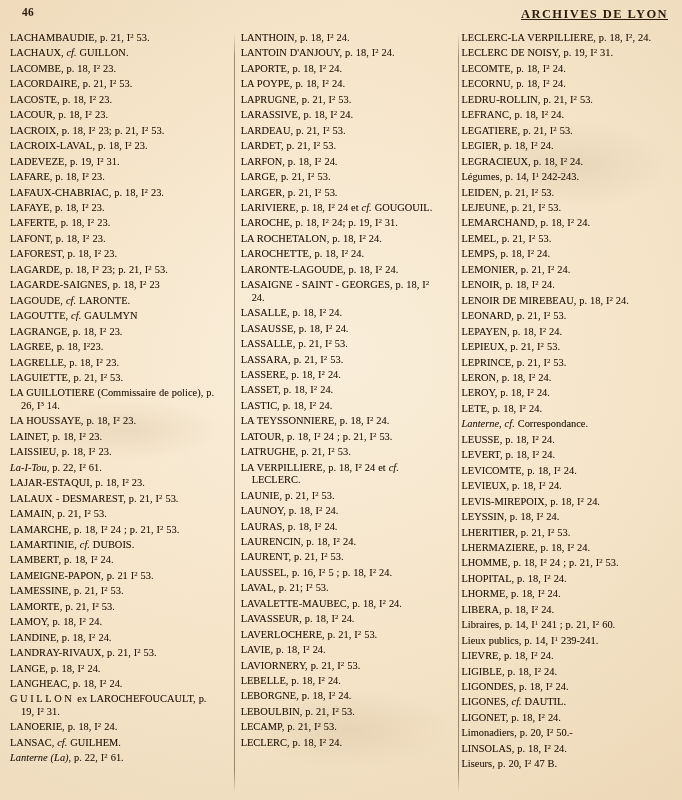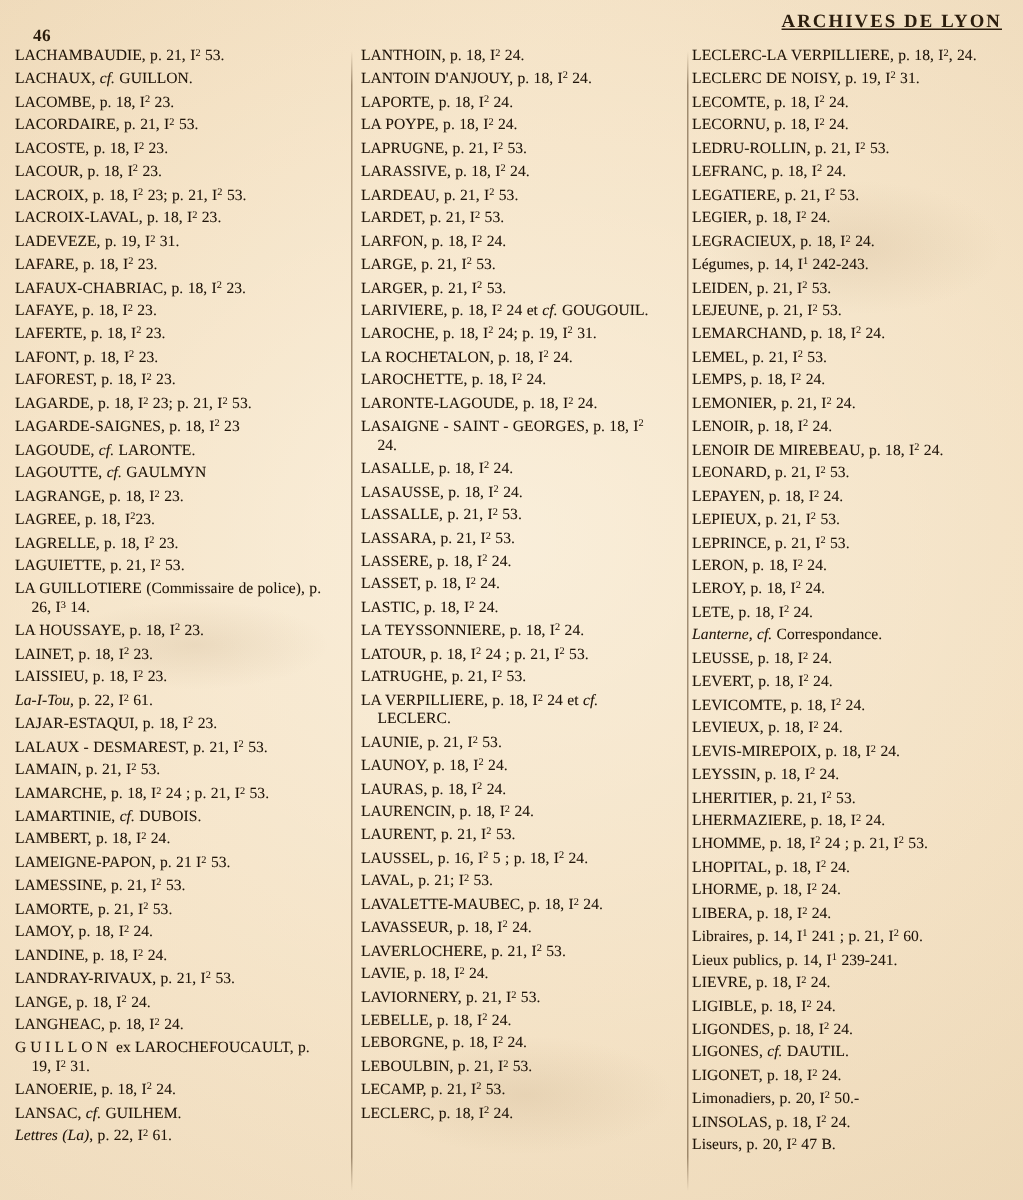--- a/index.html
+++ b/index.html
@@ -40,21 +40,21 @@
   
   .header {
     position: relative;
     height: 26px;
     padding: 7px 14px 0 14px;
     box-sizing: border-box;
   }
   .folio {
     position: absolute;
     left: 22px;
-    top: 18px;
+    top: 6px;
     font-size: 11.5px;
     font-weight: bold;
     letter-spacing: 0.3px;
     color: #2a1c0c;
   }
   .running-title {
     text-align: right;
     font-size: 12.5px;
     font-weight: bold;
     letter-spacing: 1.4px;
@@ -168,21 +168,21 @@
         <p class="entry">LAMESSINE, p. 21, I<sup>2</sup> 53.</p>
         <p class="entry">LAMORTE, p. 21, I<sup>2</sup> 53.</p>
         <p class="entry">LAMOY, p. 18, I<sup>2</sup> 24.</p>
         <p class="entry">LANDINE, p. 18, I<sup>2</sup> 24.</p>
         <p class="entry">LANDRAY-RIVAUX, p. 21, I<sup>2</sup> 53.</p>
         <p class="entry">LANGE, p. 18, I<sup>2</sup> 24.</p>
         <p class="entry">LANGHEAC, p. 18, I<sup>2</sup> 24.</p>
         <p class="entry"><span class="sp">GUILLON</span> ex LAROCHEFOUCAULT, p. 19, I<sup>2</sup> 31.</p>
         <p class="entry">LANOERIE, p. 18, I<sup>2</sup> 24.</p>
         <p class="entry">LANSAC, <i>cf.</i> GUILHEM.</p>
-        <p class="entry"><i>Lettres (La)</i>, p. 22, I<sup>2</sup> 61.</p>
+        <p class="entry"><i>Lanterne (La)</i>, p. 22, I<sup>2</sup> 61.</p>
       </div>
     <div class="col col-2">
         <p class="entry">LANTHOIN, p. 18, I<sup>2</sup> 24.</p>
         <p class="entry">LANTOIN D'ANJOUY, p. 18, I<sup>2</sup> 24.</p>
         <p class="entry">LAPORTE, p. 18, I<sup>2</sup> 24.</p>
         <p class="entry">LA POYPE, p. 18, I<sup>2</sup> 24.</p>
         <p class="entry">LAPRUGNE, p. 21, I<sup>2</sup> 53.</p>
         <p class="entry">LARASSIVE, p. 18, I<sup>2</sup> 24.</p>
         <p class="entry">LARDEAU, p. 21, I<sup>2</sup> 53.</p>
         <p class="entry">LARDET, p. 21, I<sup>2</sup> 53.</p>

